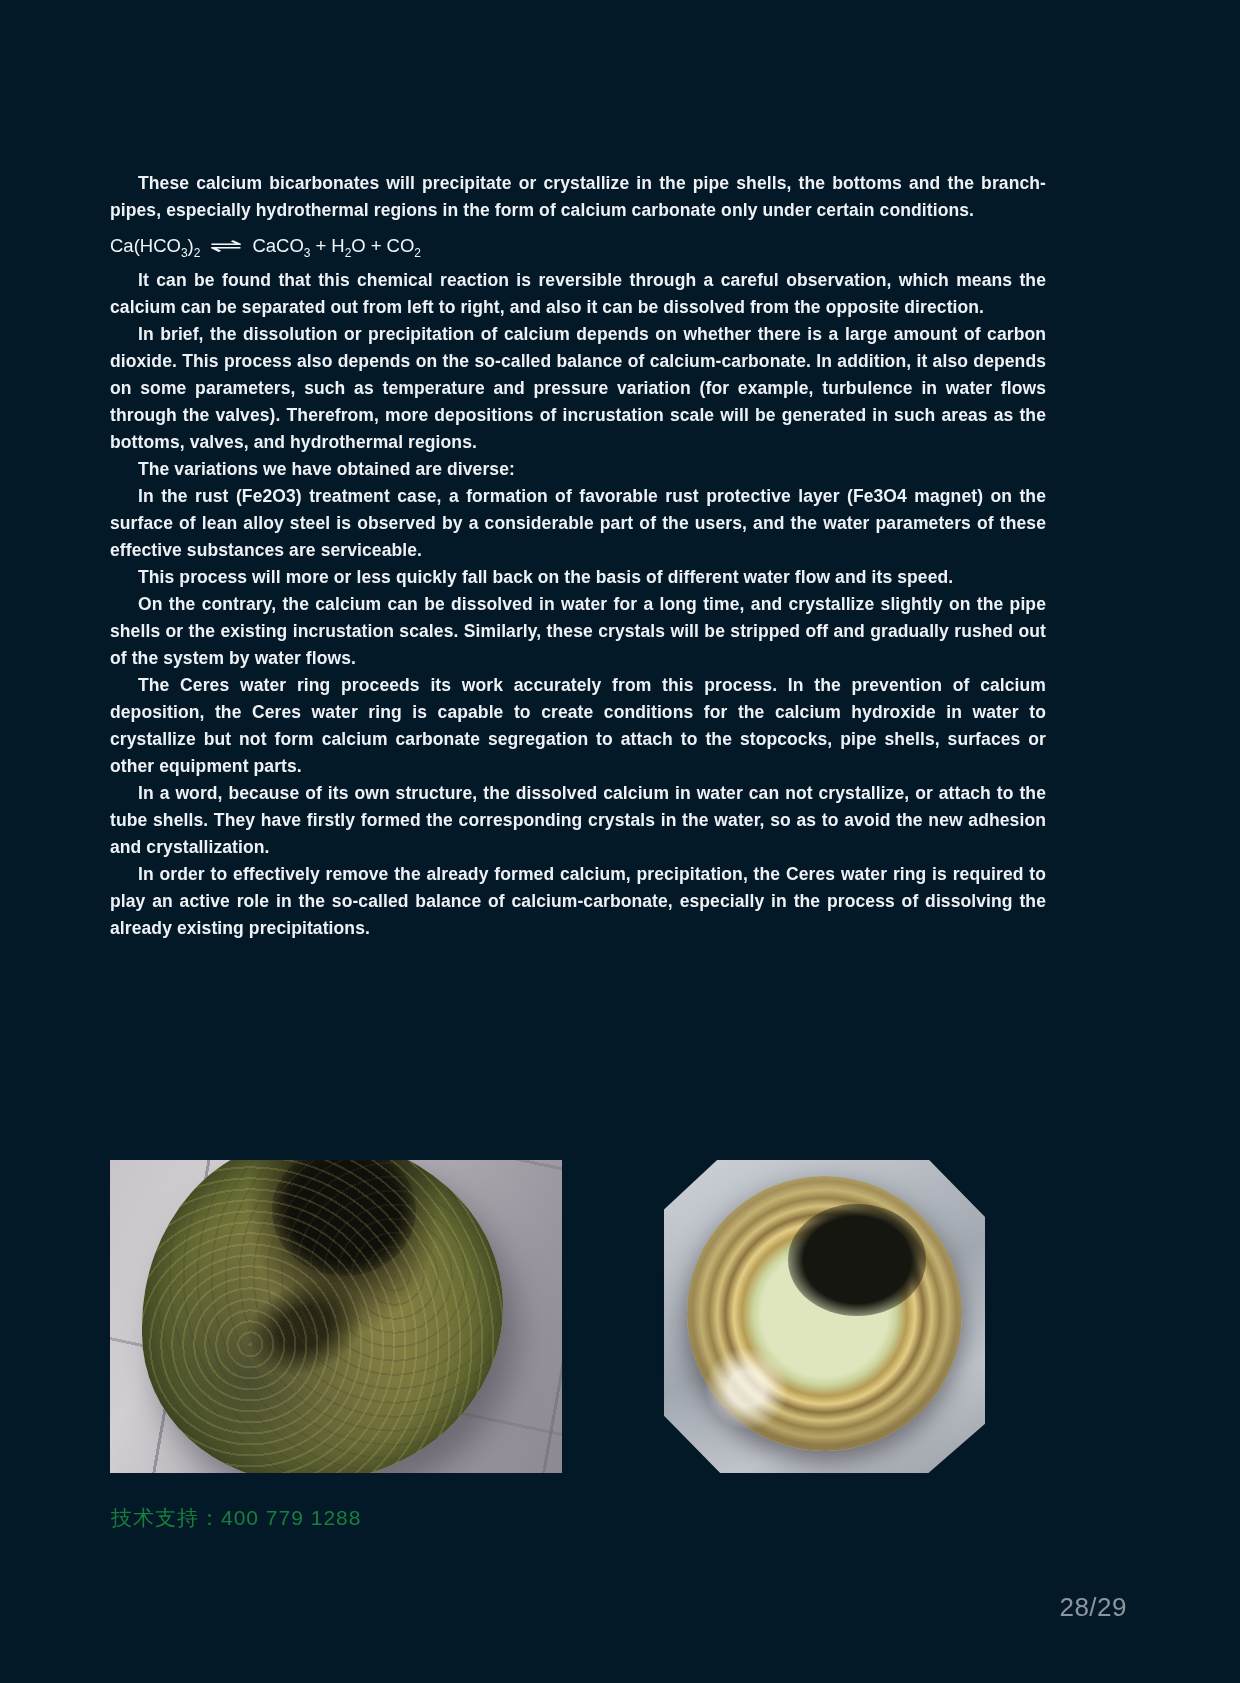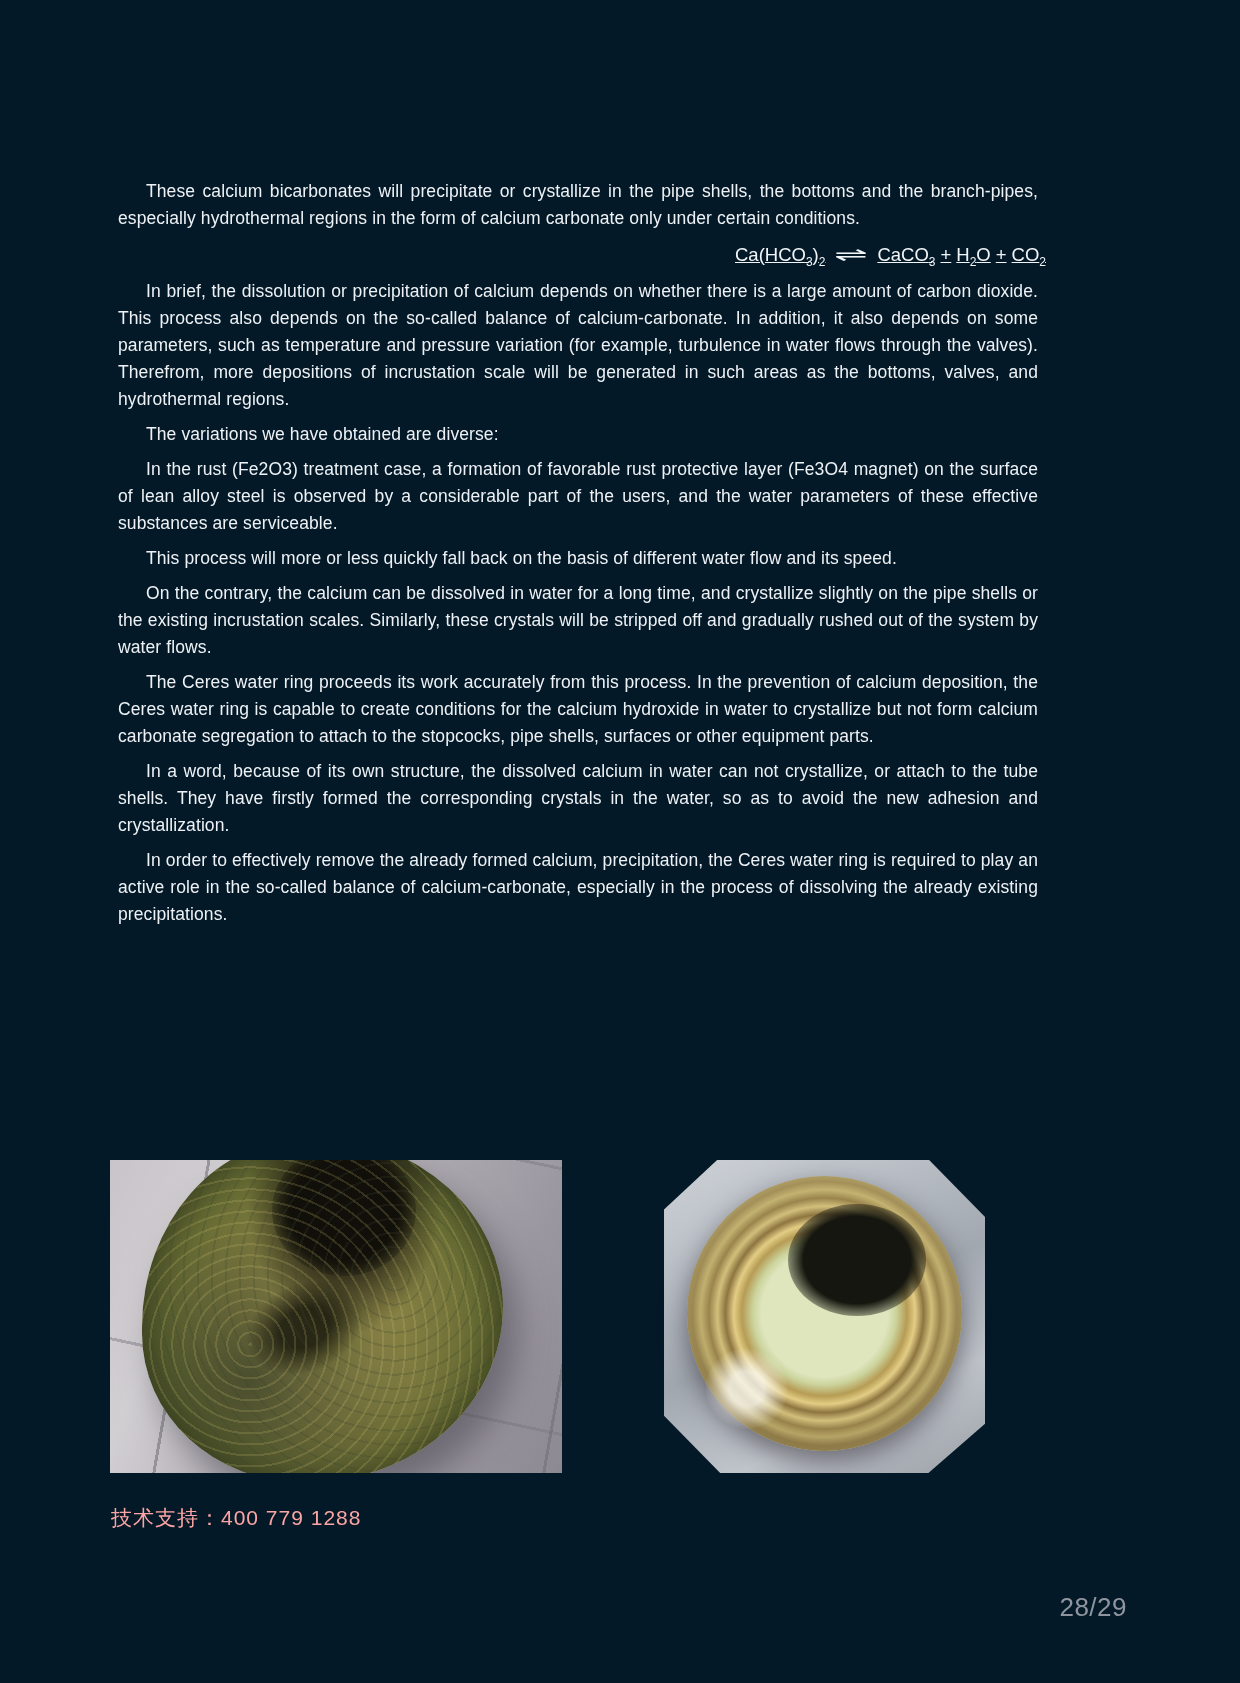--- a/index.html
+++ b/index.html
@@ -12,37 +12,37 @@
   .page{
     position:relative;width:1240px;height:1683px;
     background:#041927;
     color:#eef2f6;
   }
   
   .text-col{
     position:absolute;left:110px;top:170px;width:936px;
   }
   .text-col p{
-    margin:8px;
+    margin:0;
     font-size:17.5px;
     line-height:27px;
     text-align:justify;
     text-indent:28px;
     color:#eef2f6;
     letter-spacing:0.1px;
+    font-weight:bold;
   }
   
   .formula{
     margin:7px 0 6px 0;
-    text-align:right;
+    text-align:left;
     font-size:18.5px;
     line-height:30px;
     color:#f2f5f8;
     white-space:nowrap;
-    text-decoration:underline;
   }
   .formula sub{font-size:12px;line-height:0;}
   .formula .plus{margin:0 5px;}
   .formula .arrow{
     display:inline-block;
     margin:0 18px;
     transform:scaleX(2.1);
     font-size:19px;
   }
   
@@ -130,39 +130,40 @@
     position:absolute;left:26%;top:60%;width:18%;height:26%;
     border-radius:50%;
     background:radial-gradient(rgba(255,255,250,.75) 0 30%, rgba(255,255,250,0) 72%);
     transform:rotate(18deg);
   }
 
   
   .support-line{
     position:absolute;left:111px;top:1504px;
     font-size:21px;letter-spacing:1px;
-    color:#fca5a5;
+    color:#15803d;
   }
   .page-number{
     position:absolute;right:113px;top:1592px;
     font-size:26px;color:#8e959f;letter-spacing:0.5px;
   }
 </style>
 </head>
 <body>
 
 <div class="page">
 
   <div class="text-col">
     <p>These calcium bicarbonates will precipitate or crystallize in the pipe shells, the bottoms and the branch-pipes, especially hydrothermal regions in the form of calcium carbonate only under certain conditions.</p>
 
     <div class="formula">
       <span>Ca(HCO</span><sub>3</sub><span>)</span><sub>2</sub><span class="arrow">⇌</span><span>CaCO</span><sub>3</sub><span class="plus">+</span><span>H</span><sub>2</sub><span>O</span><span class="plus">+</span><span>CO</span><sub>2</sub>
     </div>
 
+    <p>It can be found that this chemical reaction is reversible through a careful observation, which means the calcium can be separated out from left to right, and also it can be dissolved from the opposite direction.</p>
     <p>In brief, the dissolution or precipitation of calcium depends on whether there is a large amount of carbon dioxide. This process also depends on the so-called balance of calcium-carbonate. In addition, it also depends on some parameters, such as temperature and pressure variation (for example, turbulence in water flows through the valves). Therefrom, more depositions of incrustation scale will be generated in such areas as the bottoms, valves, and hydrothermal regions.</p>
     <p>The variations we have obtained are diverse:</p>
     <p>In the rust (Fe2O3) treatment case, a formation of favorable rust protective layer (Fe3O4 magnet) on the surface of lean alloy steel is observed by a considerable part of the users, and the water parameters of these effective substances are serviceable.</p>
     <p>This process will more or less quickly fall back on the basis of different water flow and its speed.</p>
     <p>On the contrary, the calcium can be dissolved in water for a long time, and crystallize slightly on the pipe shells or the existing incrustation scales. Similarly, these crystals will be stripped off and gradually rushed out of the system by water flows.</p>
     <p>The Ceres water ring proceeds its work accurately from this process. In the prevention of calcium deposition, the Ceres water ring is capable to create conditions for the calcium hydroxide in water to crystallize but not form calcium carbonate segregation to attach to the stopcocks, pipe shells, surfaces or other equipment parts.</p>
     <p>In a word, because of its own structure, the dissolved calcium in water can not crystallize, or attach to the tube shells. They have firstly formed the corresponding crystals in the water, so as to avoid the new adhesion and crystallization.</p>
     <p>In order to effectively remove the already formed calcium, precipitation, the Ceres water ring is required to play an active role in the so-called balance of calcium-carbonate, especially in the process of dissolving the already existing precipitations.</p>
   </div>
 

